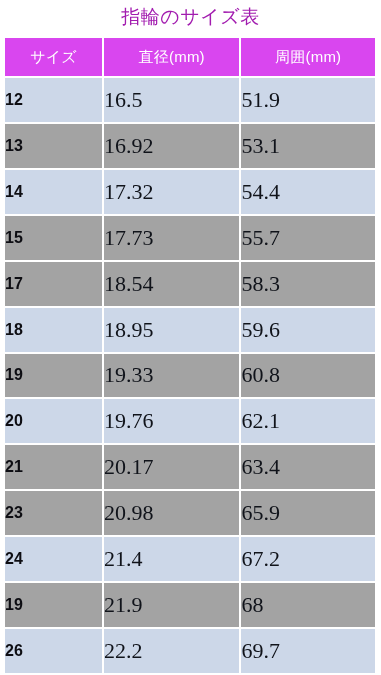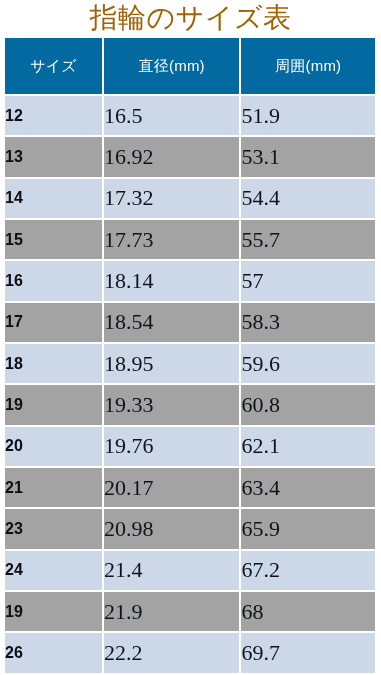--- a/index.html
+++ b/index.html
@@ -27,24 +27,24 @@
   
   .title-bar {
     height: 36px;
     flex: 0 0 36px;
     display: flex;
     align-items: center;
     justify-content: center;
     background: #ffffff;
   }
   .title-text {
-    font-family: Liberation Sans, sans-serif;
-    font-size: 28px;
+    font-family: Liberation Mono, monospace;
+    font-size: 19px;
     font-weight: 400;
-    color: #a16207;
+    color: #a21caf;
     letter-spacing: 0.5px;
     line-height: 1;
     white-space: nowrap;
   }
 
   
   .table-wrap {
     flex: 1 1 auto;
     padding: 0 4px 0 3px;
     box-sizing: border-box;
@@ -55,27 +55,27 @@
     height: 100%;
     border-collapse: separate;
     border-spacing: 2px 2px;
     table-layout: fixed;
   }
   col.c-size  { width: 26.5%; }
   col.c-diam  { width: 37.0%; }
   col.c-circ  { width: 36.5%; }
 
   thead th {
-    background: #0369a1;
+    background: #d946ef;
     color: #ffffff;
     font-family: "Liberation Sans", "DejaVu Sans", sans-serif;
     font-size: 15px;
     font-weight: 400;
     height: 30px;
-    padding: 13px;
+    padding: 4px;
     text-align: center;
     vertical-align: middle;
     letter-spacing: 0.2px;
     white-space: nowrap;
   }
 
   tbody td {
     text-align: left;
     vertical-align: middle;
     padding: 0;
@@ -136,25 +136,20 @@
           <tr class="stripe-a">
             <td class="cell-size">14</td>
             <td class="cell-val">17.32</td>
             <td class="cell-val">54.4</td>
           </tr>
           <tr class="stripe-b">
             <td class="cell-size">15</td>
             <td class="cell-val">17.73</td>
             <td class="cell-val">55.7</td>
           </tr>
-          <tr class="stripe-a">
-            <td class="cell-size">16</td>
-            <td class="cell-val">18.14</td>
-            <td class="cell-val">57</td>
-          </tr>
           <tr class="stripe-b">
             <td class="cell-size">17</td>
             <td class="cell-val">18.54</td>
             <td class="cell-val">58.3</td>
           </tr>
           <tr class="stripe-a">
             <td class="cell-size">18</td>
             <td class="cell-val">18.95</td>
             <td class="cell-val">59.6</td>
           </tr>

